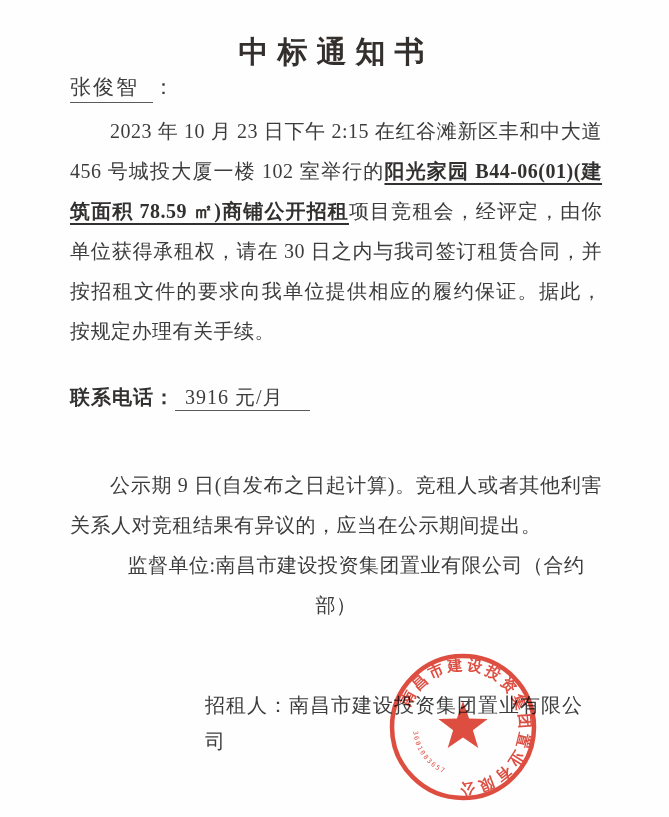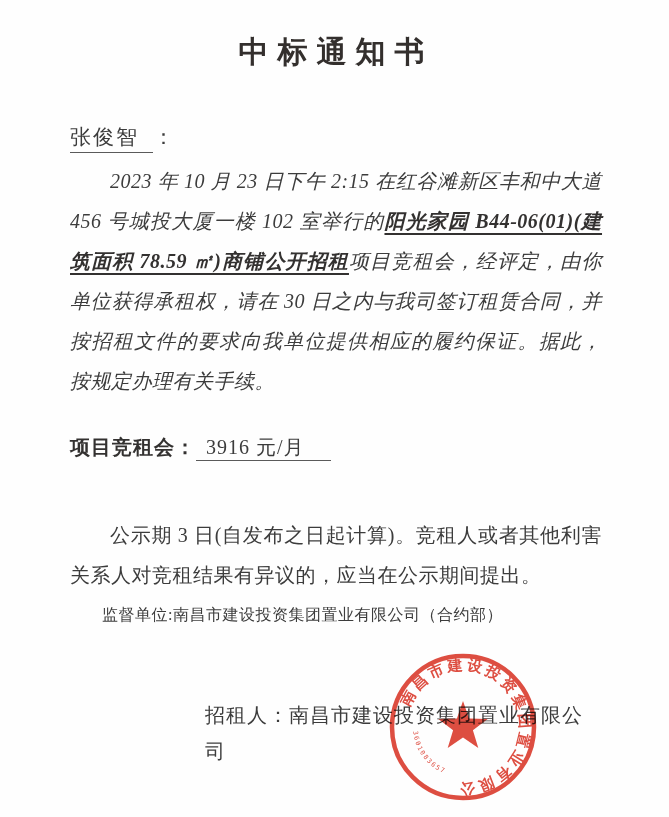--- a/index.html
+++ b/index.html
@@ -24,36 +24,35 @@
   }
   .doc-title {
     margin: 32px 0 0 0;
     text-align: center;
     font-size: 30px;
     font-weight: 600;
     letter-spacing: 9px;
     color: #332f2d;
   }
   .addressee {
-    margin-top: 50px;
     font-size: 21px;
     letter-spacing: 2px;
   }
   .addressee .name {
     border-bottom: 1.5px solid #5a5a5a;
     padding: 0 14px 3px 0;
   }
   .body-para {
     margin: 0;
     font-size: 20px;
     line-height: 40px;
     text-align: justify;
     letter-spacing: 0.5px;
   }
-  .para1 { margin-top: 10px; text-indent: 2em; font-style: italic; }
+  .para1 { margin-top: 10px; text-indent: 2em; }
   .hl {
     font-weight: 700;
     text-decoration: underline;
     text-underline-offset: 5px;
     text-decoration-thickness: 1.5px;
     color: #333130;
   }
   .result-line {
     margin: 26px 0 0 0;
     font-size: 20px;
@@ -61,24 +60,25 @@
   }
   .result-line .label { font-weight: 700; color: #333130; letter-spacing: 1px; }
   .result-line .value {
     border-bottom: 1.5px solid #5a5a5a;
     padding: 0 26px 2px 10px;
     letter-spacing: 1px;
   }
   .para2 { margin-top: 48px; text-indent: 2em; }
   .supervisor-line, .phone-line {
     margin: 0;
-    font-size: 16px;
+    font-size: 20px;
     line-height: 40px;
     text-indent: 2em;
     letter-spacing: 0.5px;
+    text-align: center;
   }
   .supervisor-line { margin-top: 0; }
   .lessor-line {
     margin: 62px 0 0 0;
     padding-left: 135px;
     font-size: 20px;
     line-height: 36px;
     letter-spacing: 1px;
   }
   .seal {
@@ -117,24 +117,24 @@
 
     <div class="addressee">
       <span class="name">张俊智</span><span>：</span>
     </div>
 
     <p class="body-para para1">
       <span>2023 年 10 月 23 日下午 2:15 在红谷滩新区丰和中大道 456 号城投大厦一楼 102 室举行的</span><span class="hl">阳光家园 B44-06(01)(建筑面积 78.59 ㎡)商铺公开招租</span><span>项目竞租会，经评定，由你单位获得承租权，请在 30 日之内与我司签订租赁合同，并按招租文件的要求向我单位提供相应的履约保证。据此，按规定办理有关手续。</span>
     </p>
 
     <p class="result-line">
-      <span class="label">项目竞租会：</span><span class="value">3916 元/月</span>
+      <span class="label">联系电话：</span><span class="value">3916 元/月</span>
     </p>
 
-    <p class="body-para para2">公示期 3 日(自发布之日起计算)。竞租人或者其他利害关系人对竞租结果有异议的，应当在公示期间提出。</p>
+    <p class="body-para para2">公示期 9 日(自发布之日起计算)。竞租人或者其他利害关系人对竞租结果有异议的，应当在公示期间提出。</p>
 
     <p class="supervisor-line">监督单位:南昌市建设投资集团置业有限公司（合约部）</p>
 
 
     <p class="lessor-line">招租人：南昌市建设投资集团置业有限公司</p>
 
   </div>
 
   <svg class="seal" viewBox="0 0 160 160" aria-hidden="true">
     <defs>

